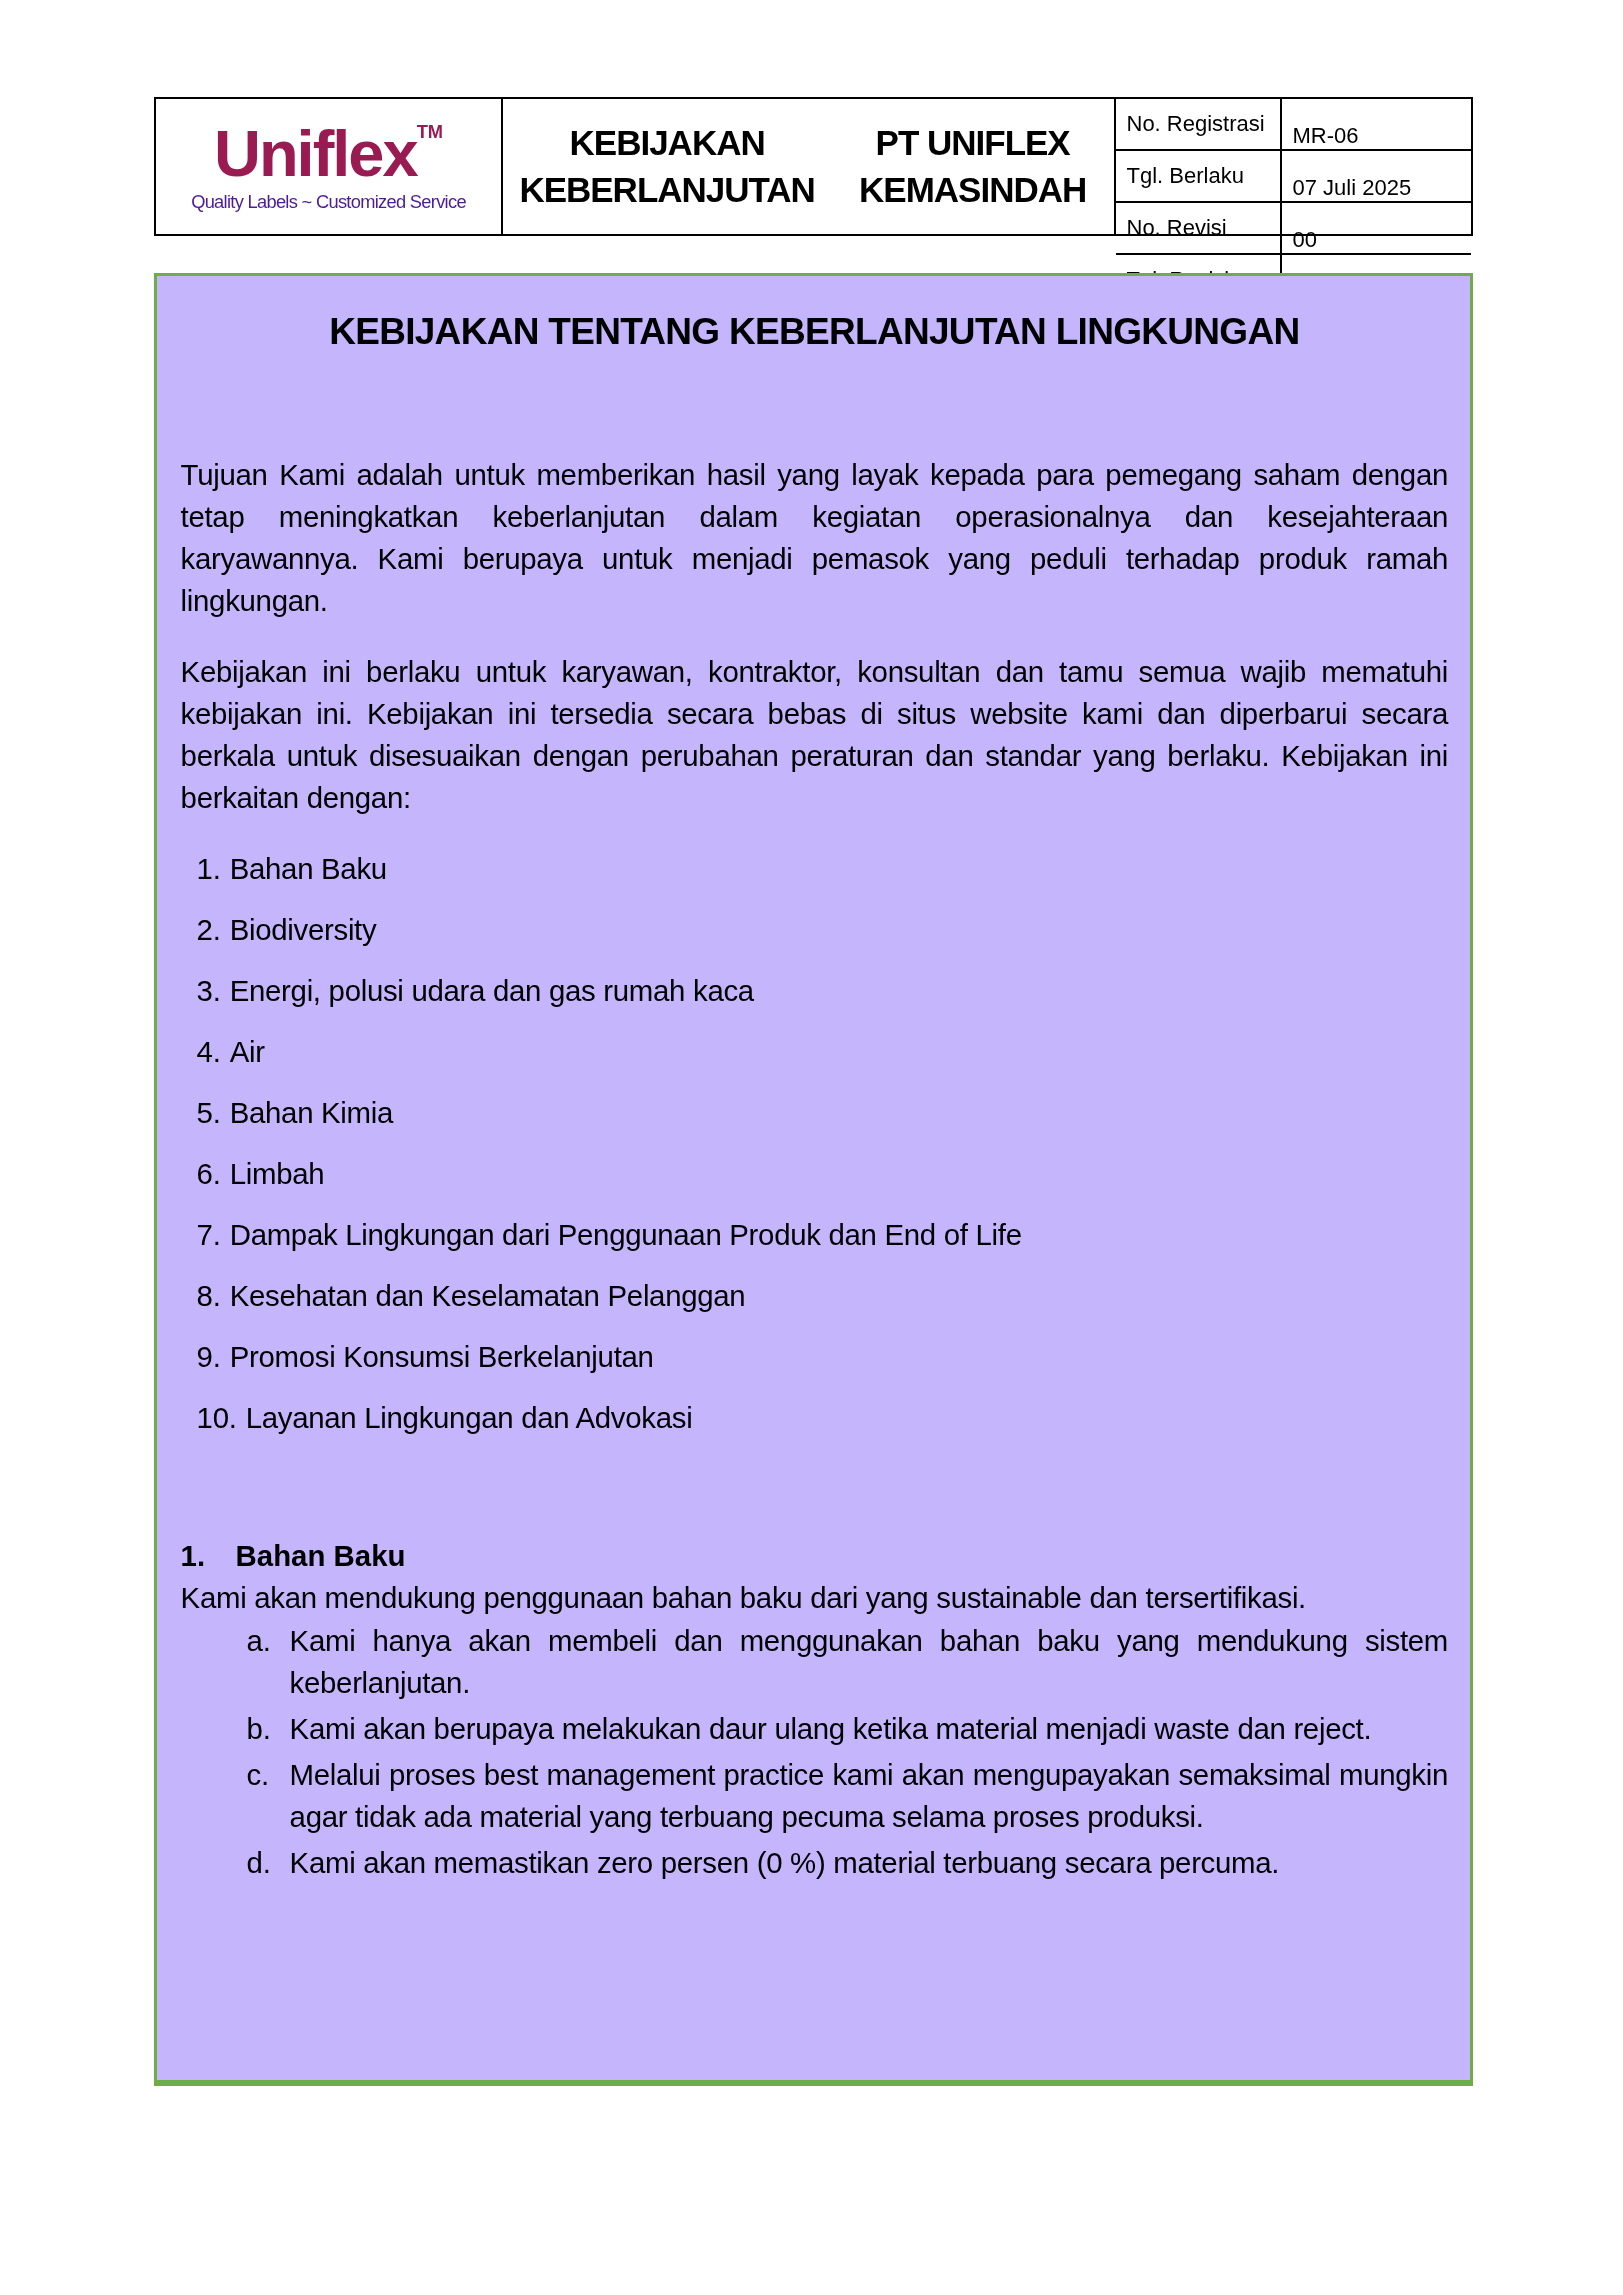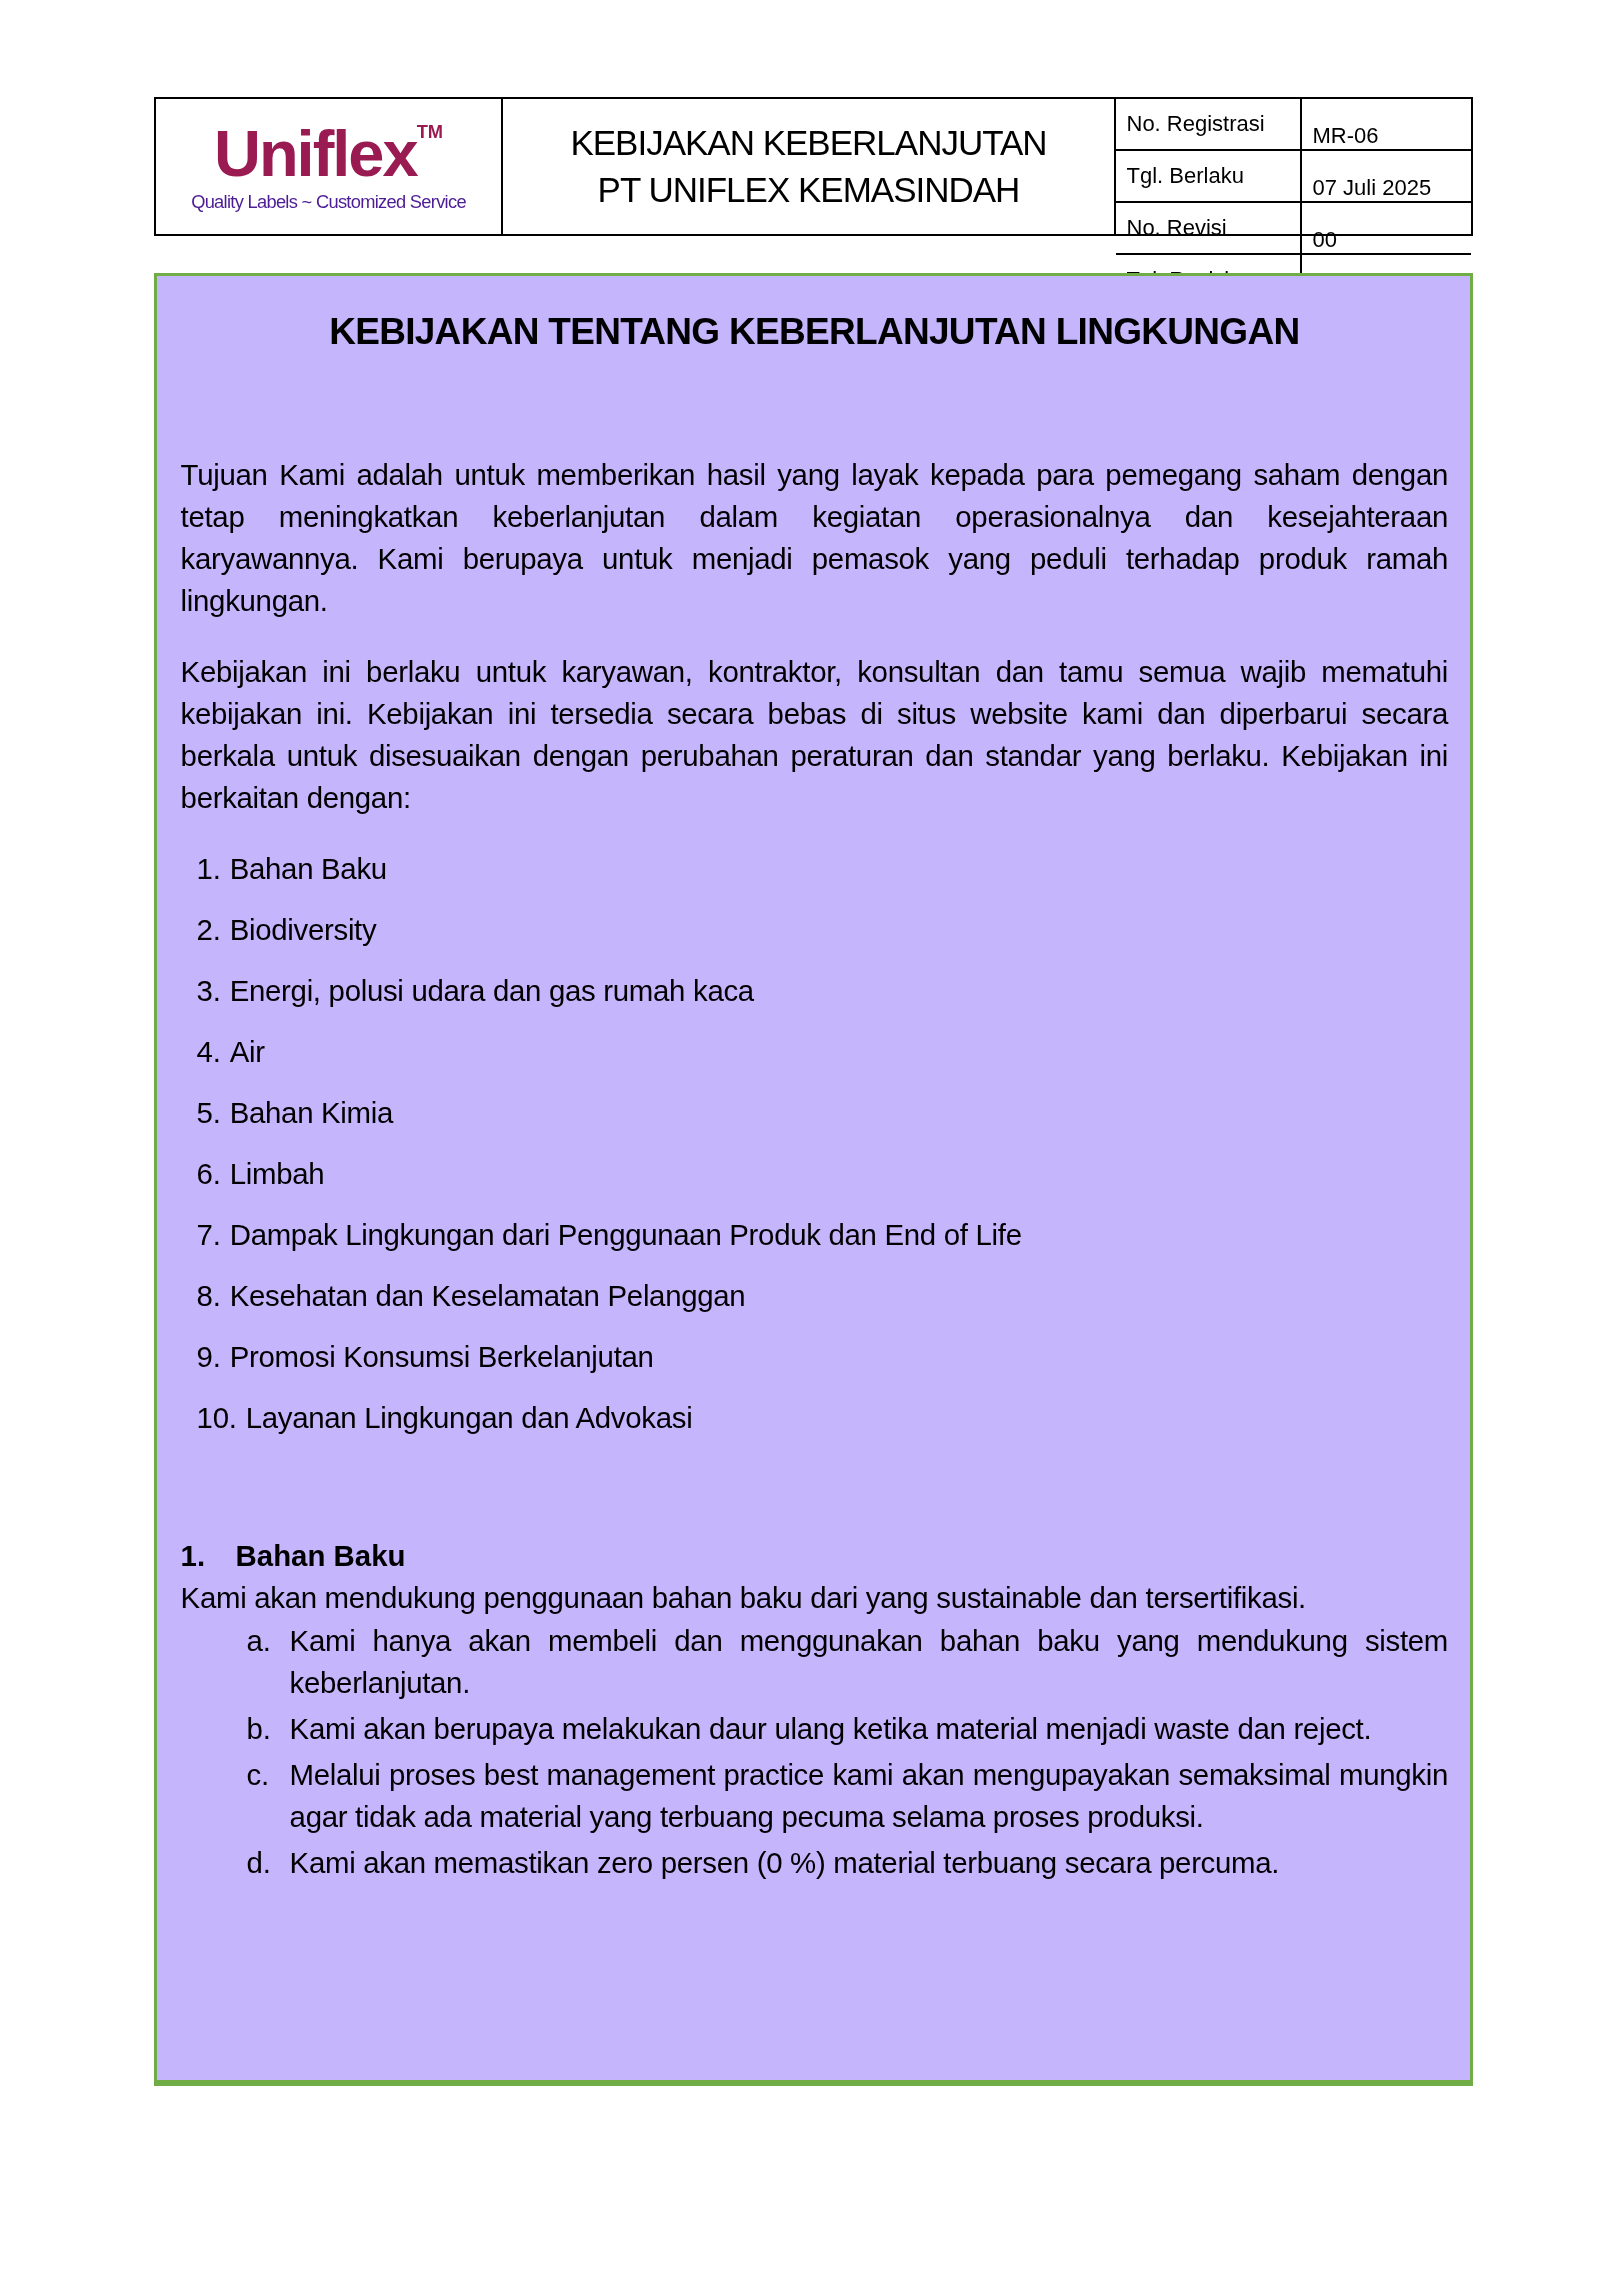--- a/index.html
+++ b/index.html
@@ -44,38 +44,38 @@
   }
   .logo-tagline {
     font-weight: normal;
     font-size: 18.3px;
     letter-spacing: -0.7px;
     white-space: nowrap;
     color: #4c1d95;
   }
   .title-cell {
     flex: 1;
-    display: flex; flex-direction: column;
-    justify-content: center; align-items: center;
+    display: flex; flex-direction: row;
+    align-items: center;
     text-align: center;
-    font-weight: normal;
+    font-weight: bold;
     font-size: 35px;
     line-height: 1.32;
     letter-spacing: -1px;
   }
   .info-cell {
     width: 357px;
     border-left: 2px solid #000;
     display: flex; flex-direction: column;
     font-size: 22px;
   }
   .info-row { flex: 1; display: flex; border-bottom: 2px solid #000; }
   .info-row:last-child { border-bottom: none; }
   .info-label {
-    width: 186px;
+    width: 166px;
     border-right: 2px solid #000;
     display: flex; align-items: center;
     padding-left: 10.5px;
   }
   .info-value {
     flex: 1;
     display: flex; align-items: center;
     padding-left: 10.5px;
     margin-top: 24px;
   }

